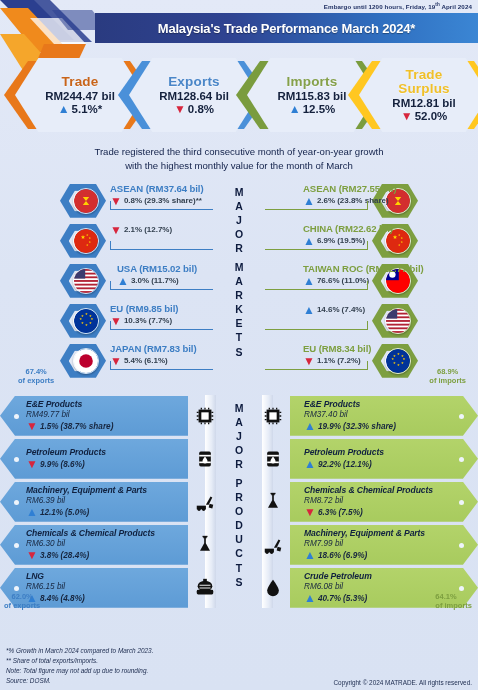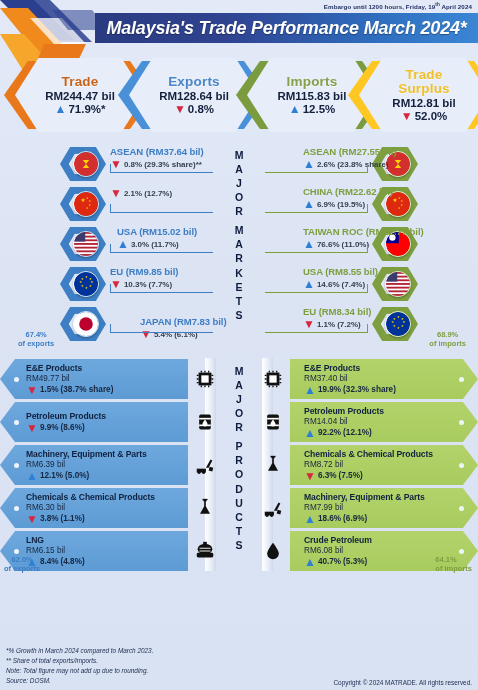--- a/index.html
+++ b/index.html
@@ -19,23 +19,22 @@
     position: absolute; right: 6px; top: 2px;
     font-size: 6.2px; font-weight: bold; color: #1a2a5e; letter-spacing: .1px;
   }
   .embargo sup { font-size: 4.6px; }
   .titlebar {
     position: absolute; left: 95px; top: 13px; right: 0; height: 30px;
     background: linear-gradient(90deg,#2a3b80 0%,#2f4391 35%,#2f6fc0 75%,#3b86d4 100%);
     display: flex; align-items: center; justify-content: center;
   }
   .titlebar .ttl {
-    color: #fff; font-size: 18px; font-weight: bold; letter-spacing: -.2px;
+    color: #fff; font-size: 13px; font-weight: bold; letter-spacing: -.2px;
     text-shadow: 0 1px 1px rgba(0,0,0,.35);
-    font-style: italic;
   }
   .logo { position: absolute; left: 0; top: 0; width: 112px; height: 78px; overflow: hidden; }
 
   
   .hexrow { position: relative; height: 78px; margin-top: 2px; }
   .hex { position: absolute; top: 0; width: 130px; height: 74px;
     clip-path: polygon(18% 0,82% 0,100% 50%,82% 100%,18% 100%,0 50%);
     display: flex; flex-direction: column; align-items: center; justify-content: center; }
   .hex .hlabel { font-size: 13.5px; font-weight: bold; letter-spacing: .2px; line-height: 1.02;
     text-align: center; text-shadow: 0 1px 0 rgba(255,255,255,.55); }
@@ -78,21 +77,21 @@
 
   
   .vertword { position: absolute; width: 24px; text-align: center;
     font-size: 10.5px; font-weight: bold; color: #0d1b3e; line-height: 1.34; }
 
   
   .products { position: relative; margin-top: 4px; height: 215px; }
   .pcol { position: absolute; top: 0; width: 218px; }
   .pcol.left { left: 0; }
   .pcol.right { right: 0; }
-  .prow { position: relative; height: 42px; margin-bottom: 1px; }
+  .prow { position: relative; height: 42px; margin-bottom: 1px; font-style: italic; }
   .ptag { position: absolute; top: 1px; height: 40px; width: 188px;
     display: flex; flex-direction: column; justify-content: center; }
   .ptag.l { left: 0; clip-path: polygon(8% 0,100% 0,100% 100%,8% 100%,0 50%);
     background: linear-gradient(180deg,#6ea8dd 0%,#5d9bd5 100%); padding-left: 26px; }
   .ptag.r { right: 0; clip-path: polygon(0 0,92% 0,100% 50%,92% 100%,0 100%);
     background: linear-gradient(180deg,#b3d36a 0%,#a8cb5e 100%); padding-left: 14px; }
   .pname { font-size: 8.6px; font-weight: bold; color: #10213f; letter-spacing: -.1px; }
   .pval { font-size: 8.2px; color: #17263f; margin-top: 1px; }
   .pchg { font-size: 8.2px; font-weight: bold; color: #17263f; margin-top: 1px;
     display: flex; align-items: center; gap: 2px; }
@@ -135,21 +134,21 @@
   </div>
 
   <div class="hexrow" id="hexrow">
       <div class="hexslot" style="left: 4px;">
         <div class="hexband" style="background: rgb(232, 120, 26);"></div>
         <div class="hex inner" style="left: 11px;">
           <div class="hlabel" style="color:#c8641a">Trade</div>
           <div class="hval">RM244.47 bil</div>
           <div class="hchg">
             <span class="arrow up">▲</span>
-            <span>71.9%*</span>
+            <span>5.1%*</span>
           </div>
         </div>
       </div>
       <div class="hexslot" style="left: 118px;">
         <div class="hexband" style="background: rgb(74, 144, 217);"></div>
         <div class="hex inner" style="left: 11px;">
           <div class="hlabel" style="color:#4a86c8">Exports</div>
           <div class="hval">RM128.64 bil</div>
           <div class="hchg">
             <span class="arrow down">▼</span>
@@ -174,20 +173,24 @@
           <div class="hlabel" style="color:#f0c02a">Trade<br>Surplus</div>
           <div class="hval">RM12.81 bil</div>
           <div class="hchg">
             <span class="arrow down">▼</span>
             <span>52.0%</span>
           </div>
         </div>
       </div>
     </div>
 
+  <div class="tagline">
+    <div>Trade registered the third consecutive month of year-on-year  growth</div>
+    <div>with the highest monthly  value for the month of March</div>
+  </div>
 
   <div class="markets">
     <div class="mkcol left" id="mk-left">
         <div class="mkrow">
           <div class="badge" style="left: 58px;">
             <div class="hexwrap" style="background:#3d7ec4"></div>
             <div class="hexwrap" style="background:#e3eaf7; transform:scale(.62)"></div>
             <div class="flag"><svg viewBox="0 0 30 30">
                 <circle cx="15" cy="15" r="15" fill="#d32f2f"></circle>
                 <circle cx="15" cy="15" r="10" fill="#d32f2f"></circle>
@@ -288,21 +291,21 @@
         </div>
         <div class="mkrow">
           <div class="badge" style="left: 58px;">
             <div class="hexwrap" style="background:#3d7ec4"></div>
             <div class="hexwrap" style="background:#e3eaf7; transform:scale(.62)"></div>
             <div class="flag"><svg viewBox="0 0 30 30">
                 <circle cx="15" cy="15" r="15" fill="#fff"></circle>
                 <circle cx="15" cy="15" r="8.5" fill="#bc002d"></circle>
               </svg></div>
           </div>
-          <div class="mktxt" style="left: 108px; top: 12px; text-align: left; width: 150px; margin-left: 30px;">
+          <div class="mktxt" style="left: 108px; top: 2px; text-align: left; width: 150px;">
             <div class="mkname" style="color:#3d7ec4">JAPAN (RM7.83 bil)</div>
             <div class="mksub">
               <span class="arrow down">▼</span>
               <span class="pct">5.4%</span>
               <span class="share">(6.1%)</span>
             </div>
           </div>
           <div class="rule" style="background: rgb(61, 126, 196); top: 28px; height: 1px; left: 108px; right: 2px;"></div>
           <div class="vrule" style="background: rgb(61, 126, 196); top: 20px; height: 9px; left: 108px;"></div>
         </div>
@@ -386,21 +389,20 @@
                   <rect y="9.2" width="30" height="2.3" fill="#b22234"></rect>
                   <rect y="13.8" width="30" height="2.3" fill="#b22234"></rect>
                   <rect y="18.4" width="30" height="2.3" fill="#b22234"></rect>
                   <rect y="23" width="30" height="2.3" fill="#b22234"></rect>
                   <rect y="27.6" width="30" height="2.3" fill="#b22234"></rect>
                 </g>
                 <rect x="0" y="0" width="14" height="12" fill="#3c3b6e"></rect>
               </svg></div>
           </div>
           <div class="mktxt" style="right: 8px; top: 2px; text-align: left; width: 165px;">
-            <div class="mkname" style="color:#7d9f40">USA (RM8.55 bil)</div>
             <div class="mksub">
               <span class="arrow up">▲</span>
               <span class="pct">14.6%</span>
               <span class="share">(7.4%)</span>
             </div>
           </div>
           <div class="rule" style="background: rgb(125, 159, 64); top: 28px; height: 1px; right: 108px; left: 2px;"></div>
           <div class="vrule" style="background: rgb(125, 159, 64); top: 20px; height: 9px; right: 108px;"></div>
         </div>
         <div class="mkrow">
@@ -523,21 +525,21 @@
           </div>
           <div class="pdot" style="left: 14px;"></div>
         </div>
         <div class="prow">
           <div class="ptag l">
             <div class="pname">Chemicals &amp; Chemical Products</div>
             <div class="pval">RM6.30 bil</div>
             <div class="pchg">
               <span class="arrow down">▼</span>
               <span>3.8%</span>
-              <span>(1.1%)</span>
+              <span>(28.4%)</span>
             </div>
           </div>
           <div class="picon" style="right: 0px;">
             <svg viewBox="0 0 24 24" width="20" height="20">
               <path d="M10 2h4v2h-1v6l5 9H6l5-9V4h-1z" fill="#111"></path>
               <rect x="9" y="1" width="6" height="1.6" fill="#111"></rect>
             </svg>
           </div>
           <div class="pdot" style="left: 14px;"></div>
         </div>
@@ -582,21 +584,20 @@
               <g stroke="#111" stroke-width="1.4">
                 <path d="M8 3v2M12 3v2M16 3v2M8 19v2M12 19v2M16 19v2M3 8h2M3 12h2M3 16h2M19 8h2M19 12h2M19 16h2"></path>
               </g>
             </svg>
           </div>
           <div class="pdot" style="right: 14px;"></div>
         </div>
         <div class="prow">
           <div class="ptag r">
             <div class="pname">Petroleum Products</div>
-            <div class="pval">RM14.04 bil</div>
             <div class="pchg">
               <span class="arrow up">▲</span>
               <span>92.2%</span>
               <span>(12.1%)</span>
             </div>
           </div>
           <div class="picon" style="left: 0px;">
             <svg viewBox="0 0 24 24" width="20" height="20">
               <rect x="5" y="3" width="14" height="18" rx="2" fill="#111"></rect>
               <rect x="5" y="7" width="14" height="2" fill="#fff"></rect>

